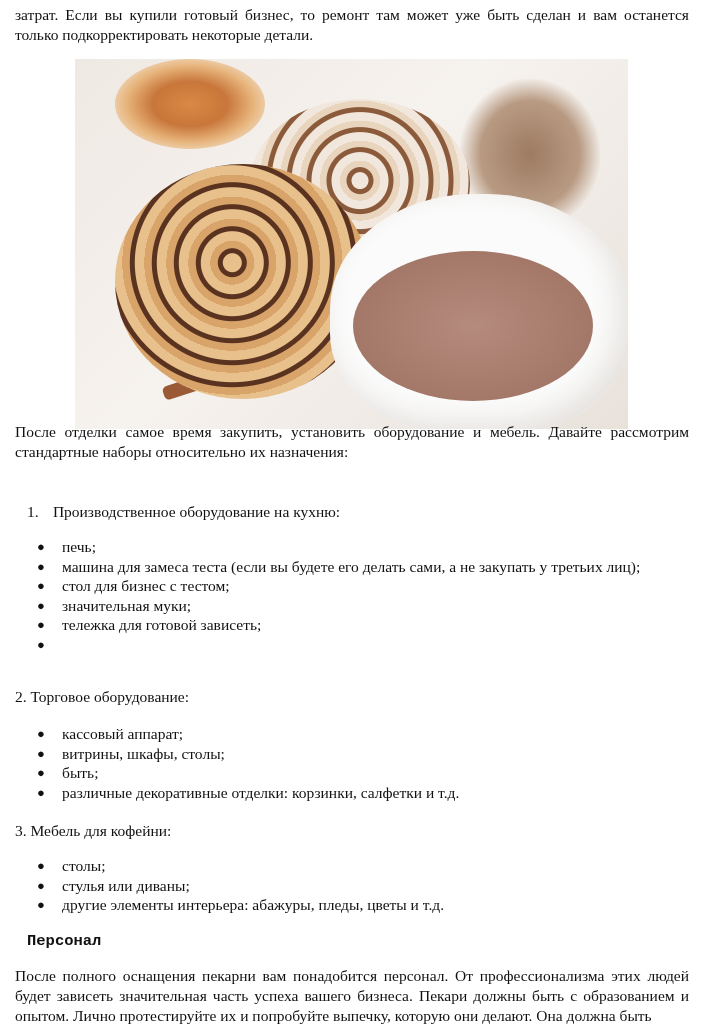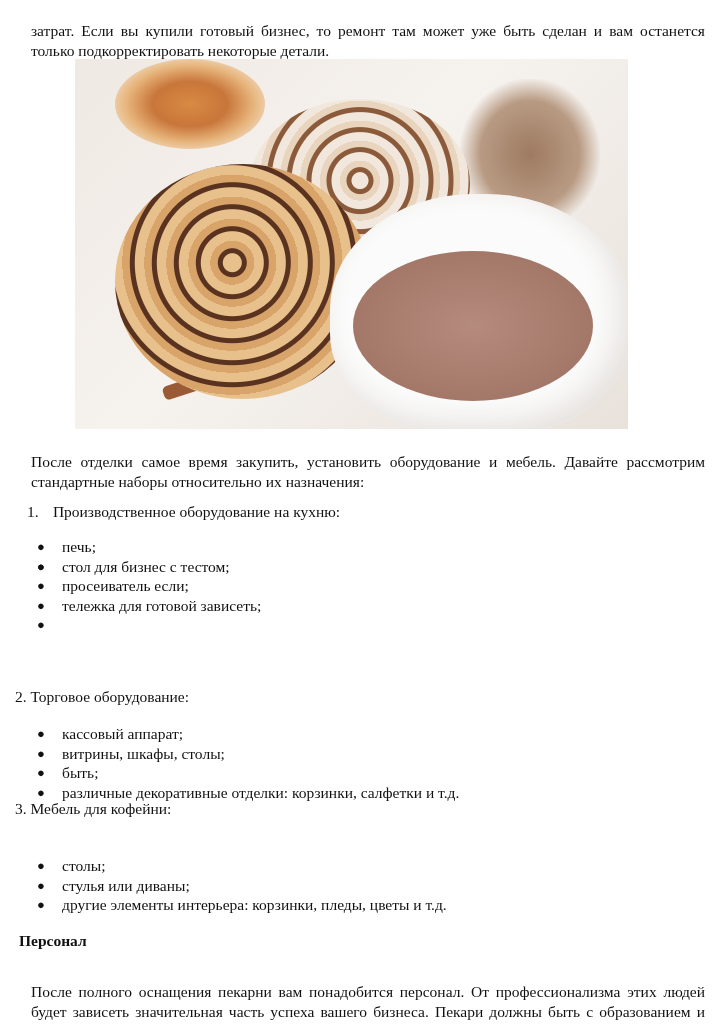--- a/index.html
+++ b/index.html
@@ -1,21 +1,21 @@
 <!DOCTYPE html>
 <html><head>
 <meta charset="utf-8">
 <style>
   html, body { margin: 0; padding: 0; background: #ffffff; }
   body {
     width: 727px; height: 1024px; overflow: hidden; position: relative;
     font-family: "Liberation Serif", serif; color: #111; font-size: 15.5px;
   }
   .page { position: absolute; left: 15px; top: 0; width: 674px; }
-  p { margin: 16px; line-height: 20px; text-align: justify; }
+  p { margin: 0; line-height: 20px; text-align: justify; }
   .p1 { position: absolute; top: 5px; left: 0; width: 674px; }
   .figure {
     position: absolute; left: 60px; top: 59px; width: 553px; height: 370px;
     background: linear-gradient(135deg,#efe9e3 0%,#f6f2ee 45%,#e8e2db 100%);
     overflow: hidden;
   }
   .bun { position: absolute; border-radius: 50%; }
   .bun1 { left: 40px; top: 0px; width: 150px; height: 90px;
     background: radial-gradient(ellipse at 50% 50%, #d98a44 0%, #c8763a 35%, #e7b57c 60%, #f3e6d8 85%); }
   .bun2 { left: 175px; top: 40px; width: 220px; height: 170px;
@@ -23,33 +23,33 @@
   .bun3 { left: 40px; top: 105px; width: 255px; height: 235px;
     background: repeating-radial-gradient(circle at 46% 42%, #e8c08c 0 9px, #5a3320 10px 14px, #d9a469 15px 22px); }
   .cone { position: absolute; left: 385px; top: 20px; width: 140px; height: 150px;
     background: radial-gradient(ellipse at 50% 50%, #9e7a62 0%, #b89a82 50%, rgba(240,235,230,0) 72%); }
   .stick { position: absolute; left: 85px; top: 305px; width: 150px; height: 14px;
     background: #9a5a36; transform: rotate(-18deg); border-radius: 5px; }
   .cup { position: absolute; left: 255px; top: 135px; width: 300px; height: 240px;
     background: #fbfbfb; border-radius: 48% 48% 42% 42%; box-shadow: inset -10px -10px 30px #e4e0dc; }
   .cocoa { position: absolute; left: 278px; top: 192px; width: 240px; height: 150px;
     background: radial-gradient(ellipse at 50% 50%, #b58b7e 0%, #a47868 70%, #c8aba0 95%); border-radius: 50%; }
-  .p2 { position: absolute; top: 436px; left: 0; width: 674px; }
+  .p2 { position: absolute; top: 422px; left: 0; width: 674px; }
   .h-num1 { position: absolute; top: 502px; left: 12px; line-height: 20px; }
   .h-num1 .num { display: inline-block; width: 22px; }
   .ul { position: absolute; left: 0; width: 674px; margin: 0; padding: 0; list-style: none; }
   .ul li { position: relative; padding-left: 47px; line-height: 19.5px; text-align: justify; }
   .ul li .bullet { position: absolute; left: 22px; top: 0; font-size: 13px; }
   .ul1 { top: 537px; }
   .sec-title { position: absolute; left: 0; line-height: 20px; }
   .t2 { top: 687px; }
   .ul2 { top: 724px; }
-  .t3 { top: 799px; }
+  .t3 { top: 821px; }
   .ul3 { top: 856px; }
-  .h-personal { position: absolute; left: 4px; top: 931px; font-weight: bold; line-height: 20px; }
+  .h-personal { position: absolute; left: 12px; top: 931px; font-weight: bold; line-height: 20px; font-family: Liberation Mono, monospace; }
   .p3 { position: absolute; top: 966px; left: 0; width: 674px; }
 </style>
 </head>
 <body>
 
 <div class="page">
 
   <p class="p1">затрат. Если вы купили готовый бизнес, то ремонт там может уже быть сделан и вам останется только подкорректировать некоторые детали.</p>
 
   <div class="figure">
@@ -64,41 +64,41 @@
 
   <p class="p2">После отделки самое время закупить, установить оборудование и мебель. Давайте рассмотрим стандартные наборы относительно их назначения:</p>
 
   <div class="h-num1">
     <span class="num">1.</span>
     <span>Производственное оборудование на кухню:</span>
   </div>
 
   <ul class="ul ul1">
     <li><span class="bullet">●</span><span>печь;</span></li>
-    <li><span class="bullet">●</span></li>
+    <li><span class="bullet">●</span><span>машина для замеса теста (если вы будете его делать сами, а не закупать у третьих лиц);</span></li>
     <li><span class="bullet">●</span><span>стол для бизнес с тестом;</span></li>
-    <li><span class="bullet">●</span><span>просеиватель если;</span></li>
+    <li><span class="bullet">●</span><span>значительная муки;</span></li>
     <li><span class="bullet">●</span><span>тележка для готовой зависеть;</span></li>
     <li><span class="bullet">●</span></li>
   </ul>
 
   <div class="sec-title t2">2. Торговое оборудование:</div>
 
   <ul class="ul ul2">
     <li><span class="bullet">●</span><span>кассовый аппарат;</span></li>
     <li><span class="bullet">●</span><span>витрины, шкафы, столы;</span></li>
     <li><span class="bullet">●</span><span>быть;</span></li>
     <li><span class="bullet">●</span><span>различные декоративные отделки: корзинки, салфетки и т.д.</span></li>
   </ul>
 
   <div class="sec-title t3">3. Мебель для кофейни:</div>
 
   <ul class="ul ul3">
     <li><span class="bullet">●</span><span>столы;</span></li>
     <li><span class="bullet">●</span><span>стулья или диваны;</span></li>
-    <li><span class="bullet">●</span><span>другие элементы интерьера: корзинки, пледы, цветы и т.д.</span></li>
+    <li><span class="bullet">●</span><span>другие элементы интерьера: абажуры, пледы, цветы и т.д.</span></li>
   </ul>
 
   <div class="h-personal">Персонал</div>
 
   <p class="p3">После полного оснащения пекарни вам понадобится персонал. От профессионализма этих людей будет зависеть значительная часть успеха вашего бизнеса. Пекари должны быть с образованием и опытом. Лично протестируйте их и попробуйте выпечку, которую они делают. Она должна быть</p>
 
 </div>
 
 </body></html>

